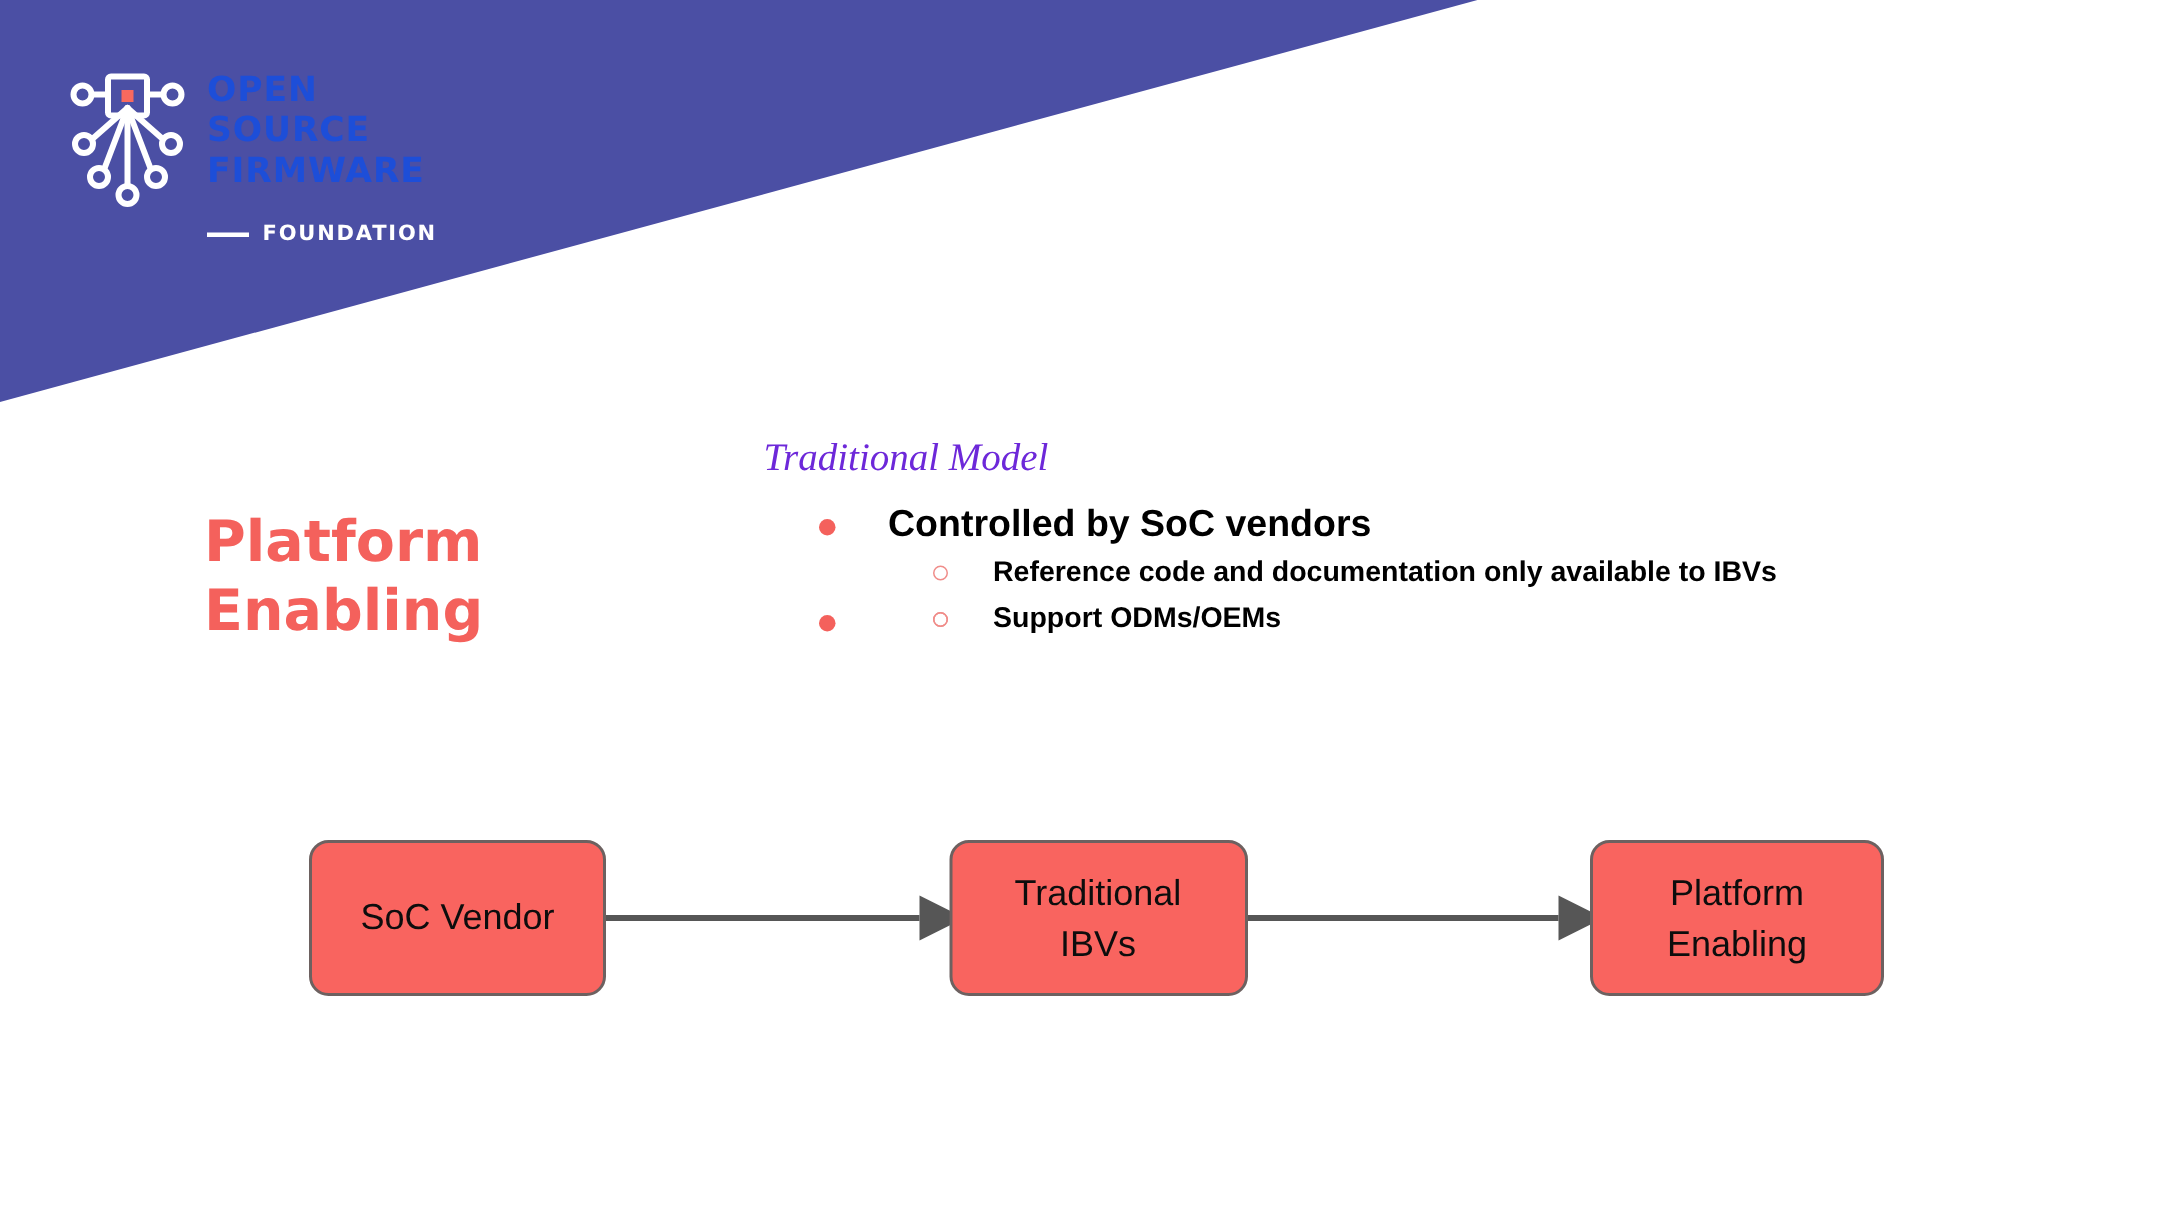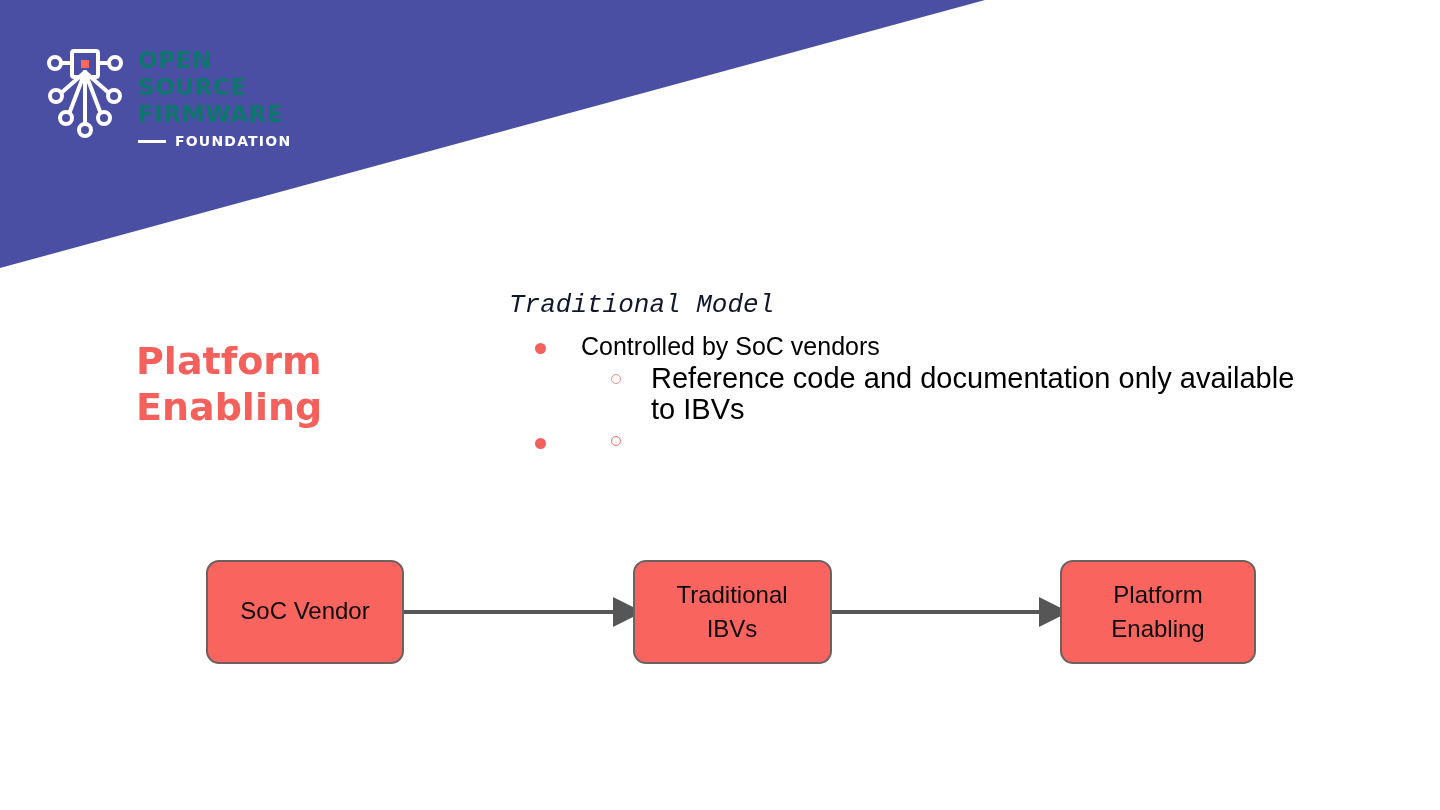--- a/index.html
+++ b/index.html
@@ -45,32 +45,32 @@
     gap: 14px;
   }
   .logo-mark { width: 78px; height: 96px; display: block; }
 
   .logo-words {
     padding-top: 5px;
     display: flex;
     flex-direction: column;
   }
   .logo-line {
-    color: #0f766e;
+    color: #1d4ed8;
     font-weight: bold;
     font-size: 23px;
     letter-spacing: 0.6px;
     line-height: 27px;
     font-family: "DejaVu Sans", sans-serif;
   }
   .logo-foundation-row {
     display: flex;
     align-items: center;
     gap: 9px;
-    margin-top: 5px;
+    margin-top: 20px;
   }
   .logo-rule {
     width: 28px;
     height: 3px;
     background: #ffffff;
     display: block;
   }
   .logo-foundation {
     color: #ffffff;
     font-weight: bold;
@@ -96,26 +96,26 @@
   .body-col {
     position: absolute;
     left: 509px;
     top: 288px;
     width: 790px;
   }
   .body-heading {
     font-style: italic;
     font-size: 26px;
     line-height: 34px;
-    color: #0f172a;
-    font-family: Liberation Mono, monospace;
+    color: #6d28d9;
+    font-family: Liberation Serif, serif;
     margin-bottom: 8px;
   }
 
-  ul.lvl1 { list-style: none; margin: 0; padding: 0; }
+  ul.lvl1 { list-style: none; margin: 11px; padding: 0; font-weight: bold; }
   ul.lvl2 { list-style: none; margin: 0; padding: 0; }
 
   li.b1 {
     position: relative;
     padding-left: 72px;
     font-size: 25px;
     line-height: 33px;
     color: #000000;
   }
   li.b1 > .dot1 {
@@ -123,21 +123,21 @@
     left: 26px;
     top: 13px;
     width: 11px;
     height: 11px;
     border-radius: 50%;
     background: #f4615c;
   }
   li.b2 {
     position: relative;
     padding-left: 70px;
-    font-size: 29px;
+    font-size: 19px;
     line-height: 31px;
     color: #000000;
   }
   li.b2 > .dot2 {
     position: absolute;
     left: 30px;
     top: 11px;
     width: 10px;
     height: 10px;
     border-radius: 50%;
@@ -242,20 +242,21 @@
             <span class="dot2"></span>
           </li>
         </ul>
       </li>
 
       <li class="b1">
         <span class="dot1"></span>
         <ul class="lvl2">
           <li class="b2">
             <span class="dot2"></span>
+            <span>Support ODMs/OEMs</span>
           </li>
         </ul>
       </li>
     </ul>
   </div>
 
   <div class="flow">
     <svg width="1090" height="140" viewBox="0 0 1090 140">
 
       <g>

